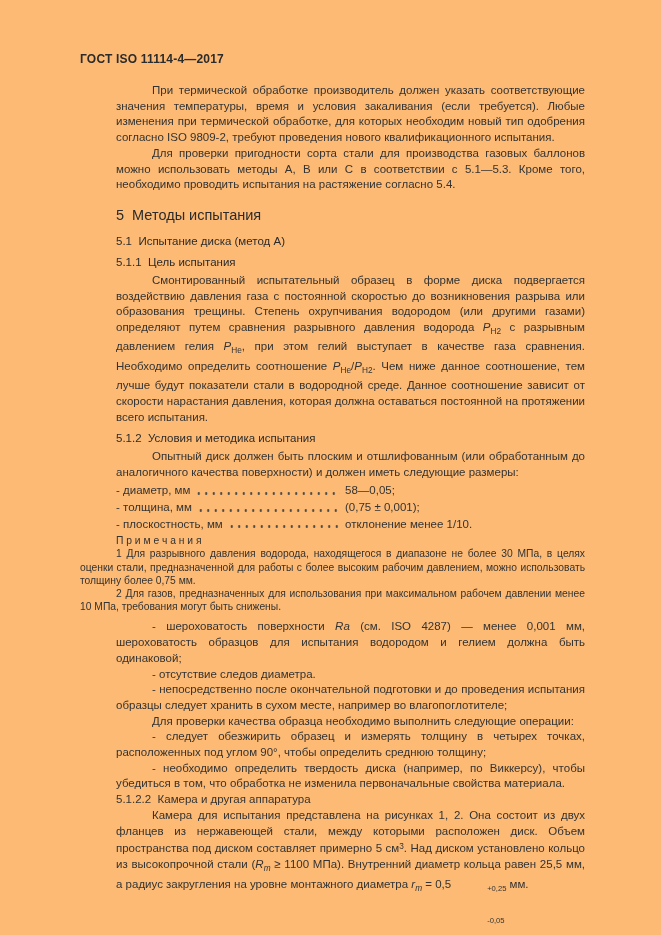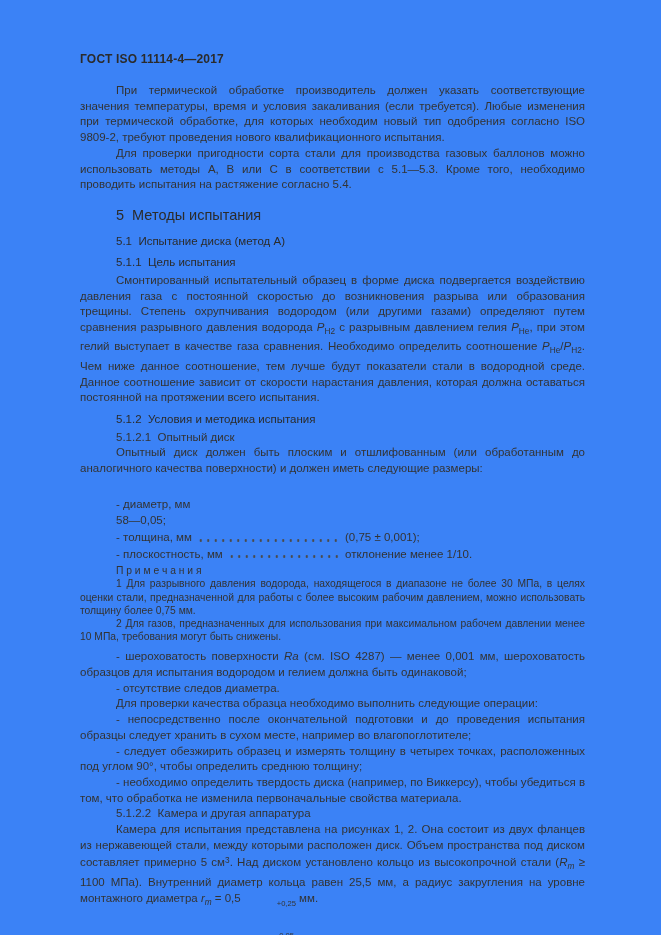--- a/index.html
+++ b/index.html
@@ -4,35 +4,35 @@
 <style>
   html,body{margin:0;padding:0;}
   body{
     width:661px;height:935px;background:#ffffff;
     font-family:"Liberation Sans","DejaVu Sans",sans-serif;
     color:#333333;
     -webkit-font-smoothing:antialiased;
   }
   .page{
     box-sizing:border-box;width:661px;height:935px;
-    padding:52px 76px 0 80px;position:relative;overflow:hidden;background:#3b82f6;
+    padding:52px 76px 0 80px;position:relative;overflow:hidden;background:#fdba74;
   }
   .running-header{font-weight:bold;font-size:12px;color:#2b2b2b;margin-bottom:17px;letter-spacing:.2px;}
   .doc-body{font-size:11.5px;line-height:15.7px;}
-  .para{text-align:justify;text-indent:36px;}
+  .para{text-align:justify;text-indent:36px;margin-left:36px;}
   .h1{font-size:14.5px;font-weight:normal;color:#2b2b2b;margin:15px 0 10px 36px;}
   .h2{font-weight:normal;color:#2b2b2b;margin:6px 0 2px 36px;}
   .clause{text-indent:36px;}
   .note{font-size:10.3px;line-height:13.2px;text-align:justify;text-indent:36px;margin:0;}
   .note-title{font-size:10.3px;line-height:13.2px;text-indent:36px;margin-top:2px;}
   .para+.note{margin-top:5px;}
   .note+.h2{margin-top:8px;}
   .note+.para{margin-top:6px;}
   .leader-row{display:flex;align-items:baseline;padding-left:36px;line-height:16.6px;}
-  .para+.leader-row{margin-top:19px;flex-direction:column;}
+  .para+.leader-row{margin-top:2px;}
   .leader-label{flex:none;white-space:pre;}
   .leader-dots{
     flex:1 1 auto;align-self:stretch;margin:0 5px;
     background-image:radial-gradient(circle,#4a4a4a 1.05px,transparent 1.45px);
     background-size:7.5px 5px;background-repeat:repeat-x;
     background-position:left bottom 3px;
   }
   .leader-value{flex:none;width:240px;white-space:pre;}
   .it{font-style:italic;}
   .sb{font-size:0.72em;vertical-align:-0.32em;letter-spacing:0;}
@@ -45,21 +45,20 @@
 <div class="page">
   <div class="running-header">ГОСТ ISO 11114-4—2017</div>
   <main class="doc-body">
       <div class="para">При термической обработке производитель должен указать соответствующие значения температуры, время и условия закаливания (если требуется). Любые изменения при термической обработке, для которых необходим новый тип одобрения согласно ISO 9809-2, требуют проведения нового квалификационного испытания.</div>
       <div class="para">Для проверки пригодности сорта стали для производства газовых баллонов можно использовать методы A, B или C в соответствии с 5.1—5.3. Кроме того, необходимо проводить испытания на растяжение согласно 5.4.</div>
       <div class="h1">5&nbsp;&nbsp;Методы испытания</div>
       <div class="h2">5.1&nbsp;&nbsp;Испытание диска (метод A)</div>
       <div class="h2">5.1.1&nbsp;&nbsp;Цель испытания</div>
       <div class="para"><span>Смонтированный испытательный образец в форме диска подвергается воздействию давления газа с постоянной скоростью до возникновения разрыва или образования трещины. Степень охрупчивания водородом (или другими газами) определяют путем сравнения разрывного давления водорода </span><span class="it">P</span><span class="sb">H2</span><span> с разрывным давлением гелия </span><span class="it">P</span><span class="sb">He</span><span>, при этом гелий выступает в качестве газа сравнения. Необходимо определить соотношение </span><span class="it">P</span><span class="sb">He</span><span>/</span><span class="it">P</span><span class="sb">H2</span><span>. Чем ниже данное соотношение, тем лучше будут показатели стали в водородной среде. Данное соотношение зависит от скорости нарастания давления, которая должна оставаться постоянной на протяжении всего испытания.</span></div>
       <div class="h2">5.1.2&nbsp;&nbsp;Условия и методика испытания</div>
-      <div class="clause">5.1.2.1&nbsp;&nbsp;Опытный диск</div>
       <div class="para">Опытный диск должен быть плоским и отшлифованным (или обработанным до аналогичного качества поверхности) и должен иметь следующие размеры:</div>
       <div class="leader-row">
         <span class="leader-label">- диаметр, мм</span>
         <span class="leader-dots"></span>
         <span class="leader-value">58—0,05;</span>
       </div>
       <div class="leader-row">
         <span class="leader-label">- толщина, мм</span>
         <span class="leader-dots"></span>
         <span class="leader-value">(0,75 ± 0,001);</span>
@@ -67,22 +66,22 @@
       <div class="leader-row">
         <span class="leader-label">- плоскостность, мм</span>
         <span class="leader-dots"></span>
         <span class="leader-value">отклонение менее 1/10.</span>
       </div>
       <div class="note-title">П р и м е ч а н и я</div>
       <div class="note">1 Для разрывного давления водорода, находящегося в диапазоне не более 30 МПа, в целях оценки стали, предназначенной для работы с более высоким рабочим давлением, можно использовать толщину более 0,75 мм.</div>
       <div class="note">2 Для газов, предназначенных для использования при максимальном рабочем давлении менее 10 МПа, требования могут быть снижены.</div>
       <div class="para"><span>- шероховатость поверхности </span><span class="it">Ra</span><span> (см. ISO 4287) — менее 0,001 мм, шероховатость образцов для испытания водородом и гелием должна быть одинаковой;</span></div>
       <div class="para">- отсутствие следов диаметра.</div>
+      <div class="para">- непосредственно после окончательной подготовки и до проведения испытания образцы следует хранить в сухом месте, например во влагопоглотителе;</div>
       <div class="para">Для проверки качества образца необходимо выполнить следующие операции:</div>
-      <div class="para">- непосредственно после окончательной подготовки и до проведения испытания образцы следует хранить в сухом месте, например во влагопоглотителе;</div>
       <div class="para">- следует обезжирить образец и измерять толщину в четырех точках, расположенных под углом 90°, чтобы определить среднюю толщину;</div>
       <div class="para">- необходимо определить твердость диска (например, по Виккерсу), чтобы убедиться в том, что обработка не изменила первоначальные свойства материала.</div>
       <div class="clause">5.1.2.2&nbsp;&nbsp;Камера и другая аппаратура</div>
       <div class="para"><span>Камера для испытания представлена на рисунках 1, 2. Она состоит из двух фланцев из нержавеющей стали, между которыми расположен диск. Объем пространства под диском составляет примерно 5 см</span><span class="sp">3</span><span>. Над диском установлено кольцо из высокопрочной стали (</span><span class="it">R</span><span class="sb it">m</span><span> ≥ 1100 МПа). Внутренний диаметр кольца равен 25,5 мм, а радиус закругления на уровне монтажного диаметра </span><span class="it">r</span><span class="sb it">m</span><span> = 0,5</span><span class="supsub">
           <span>+0,25</span>
           <span>-0,05</span>
         </span><span> мм.</span></div>
     </main>
 
 </div>

